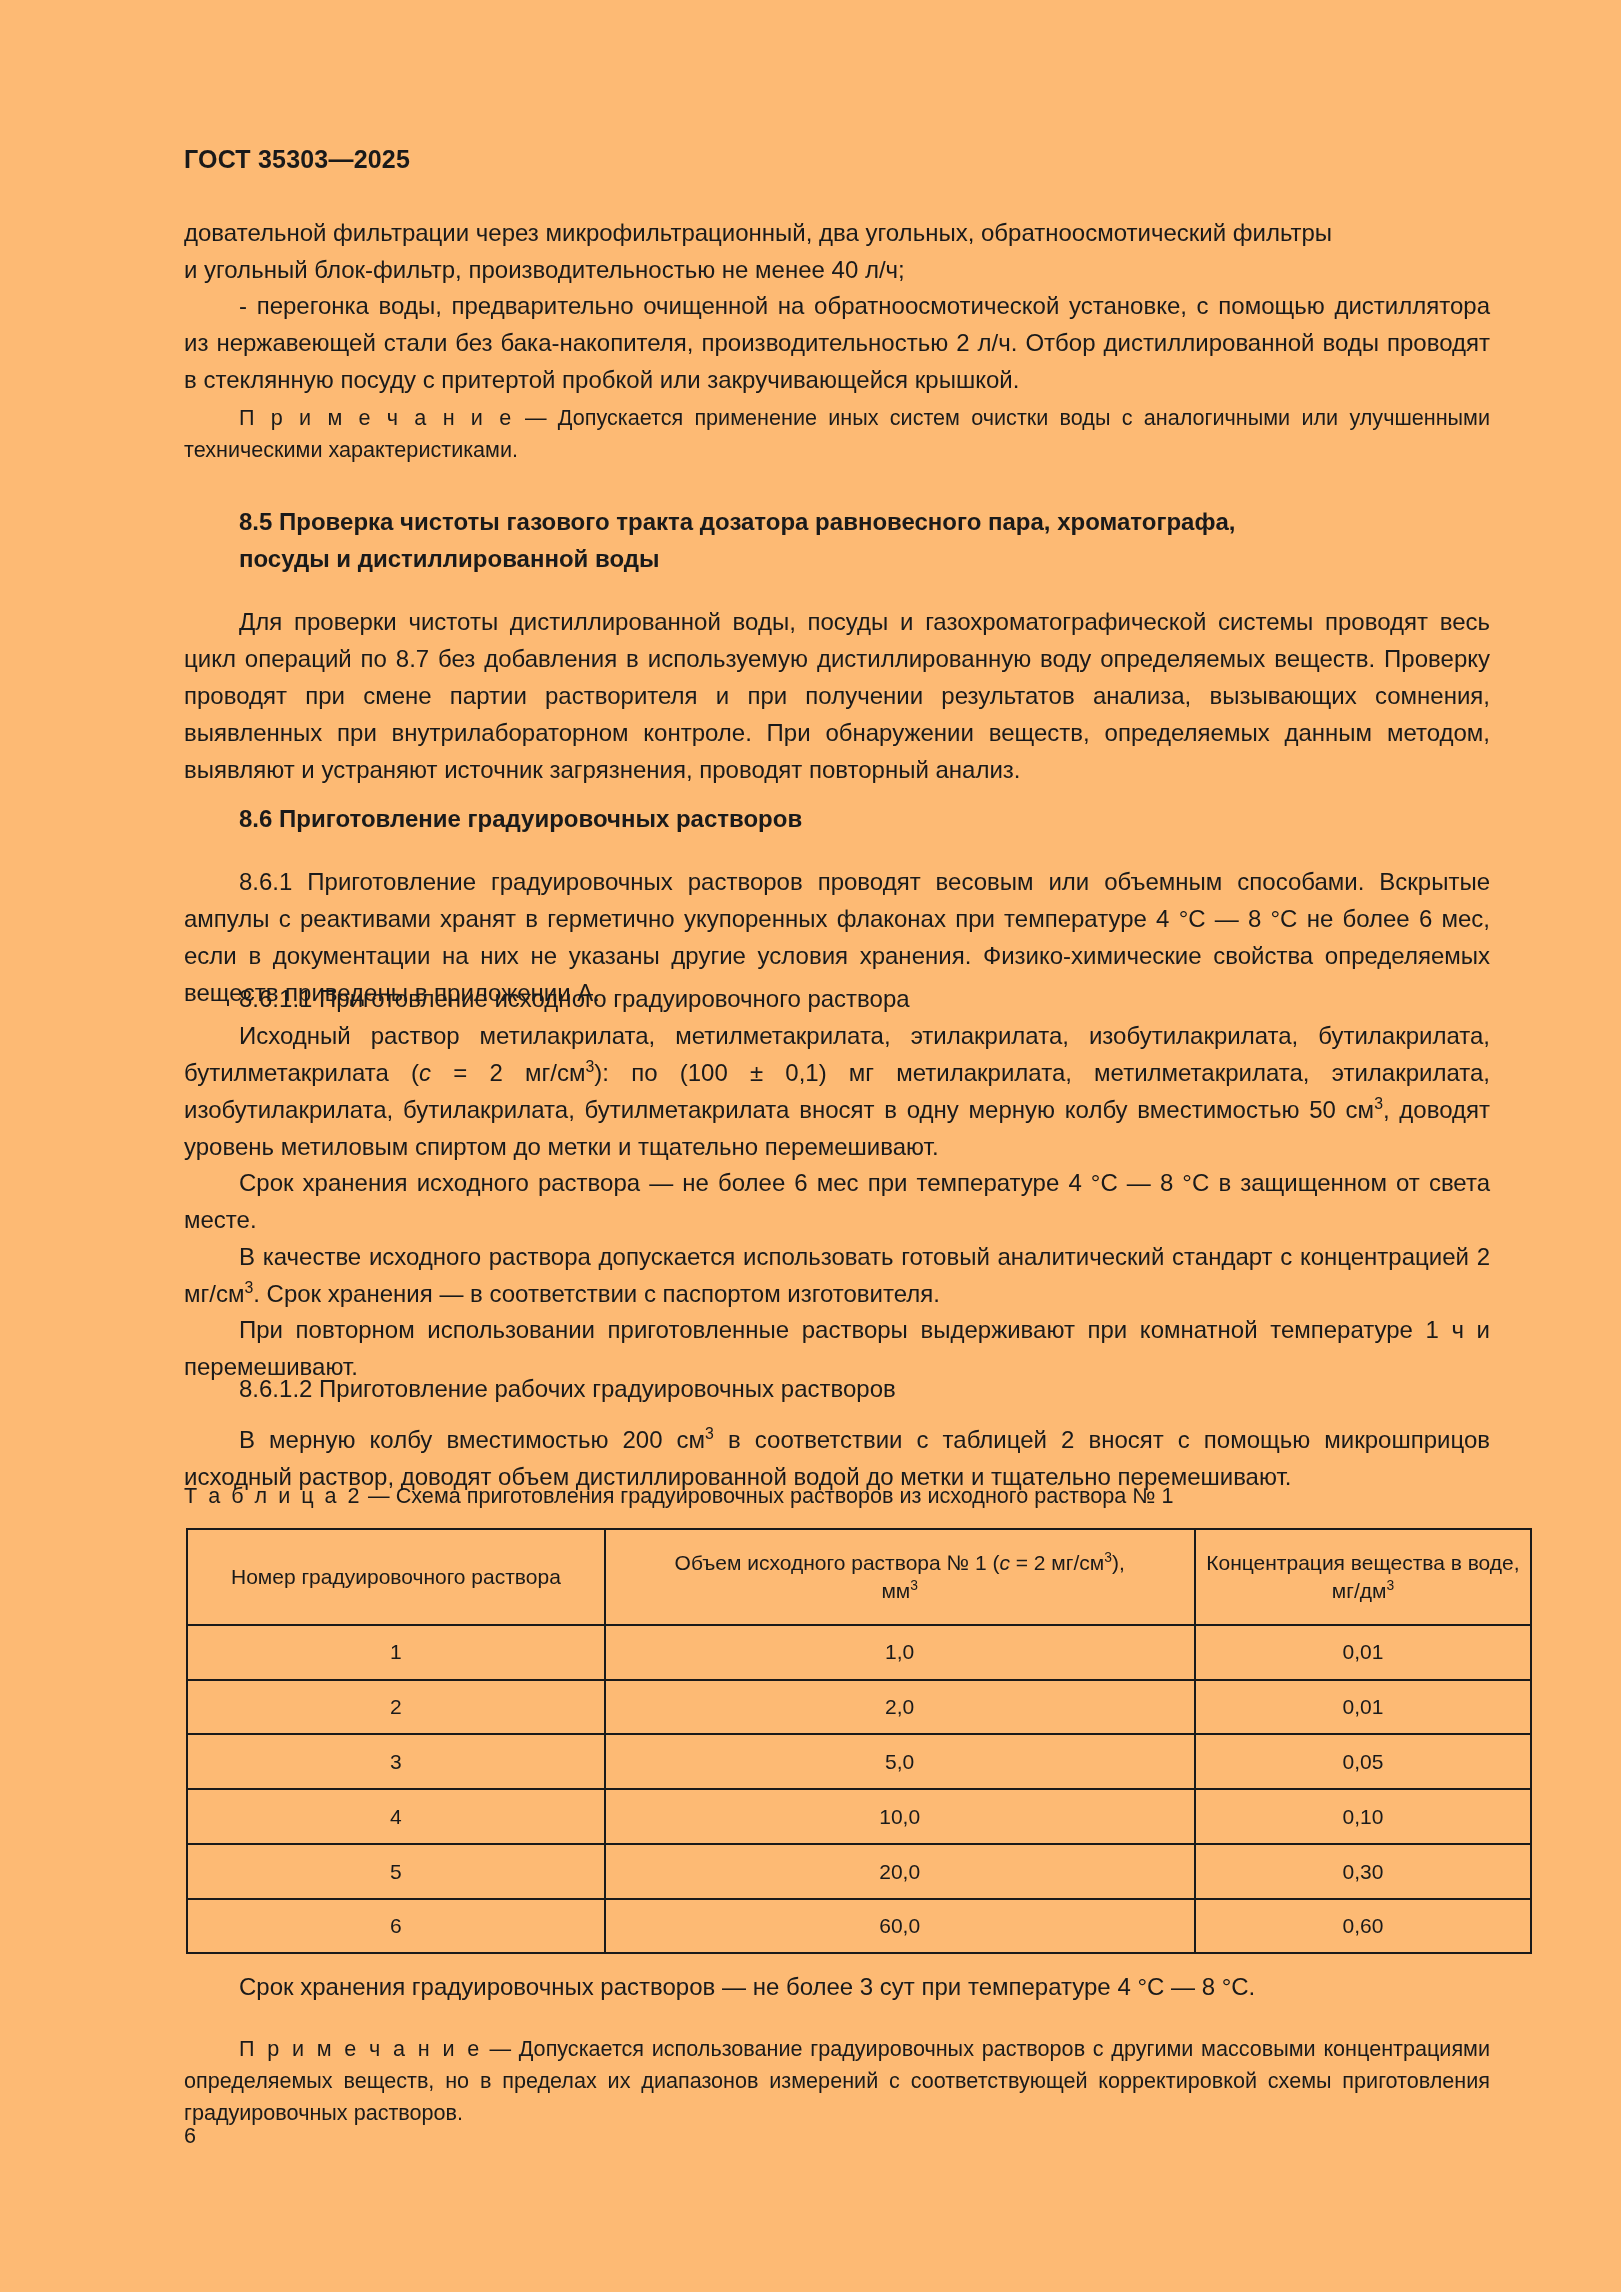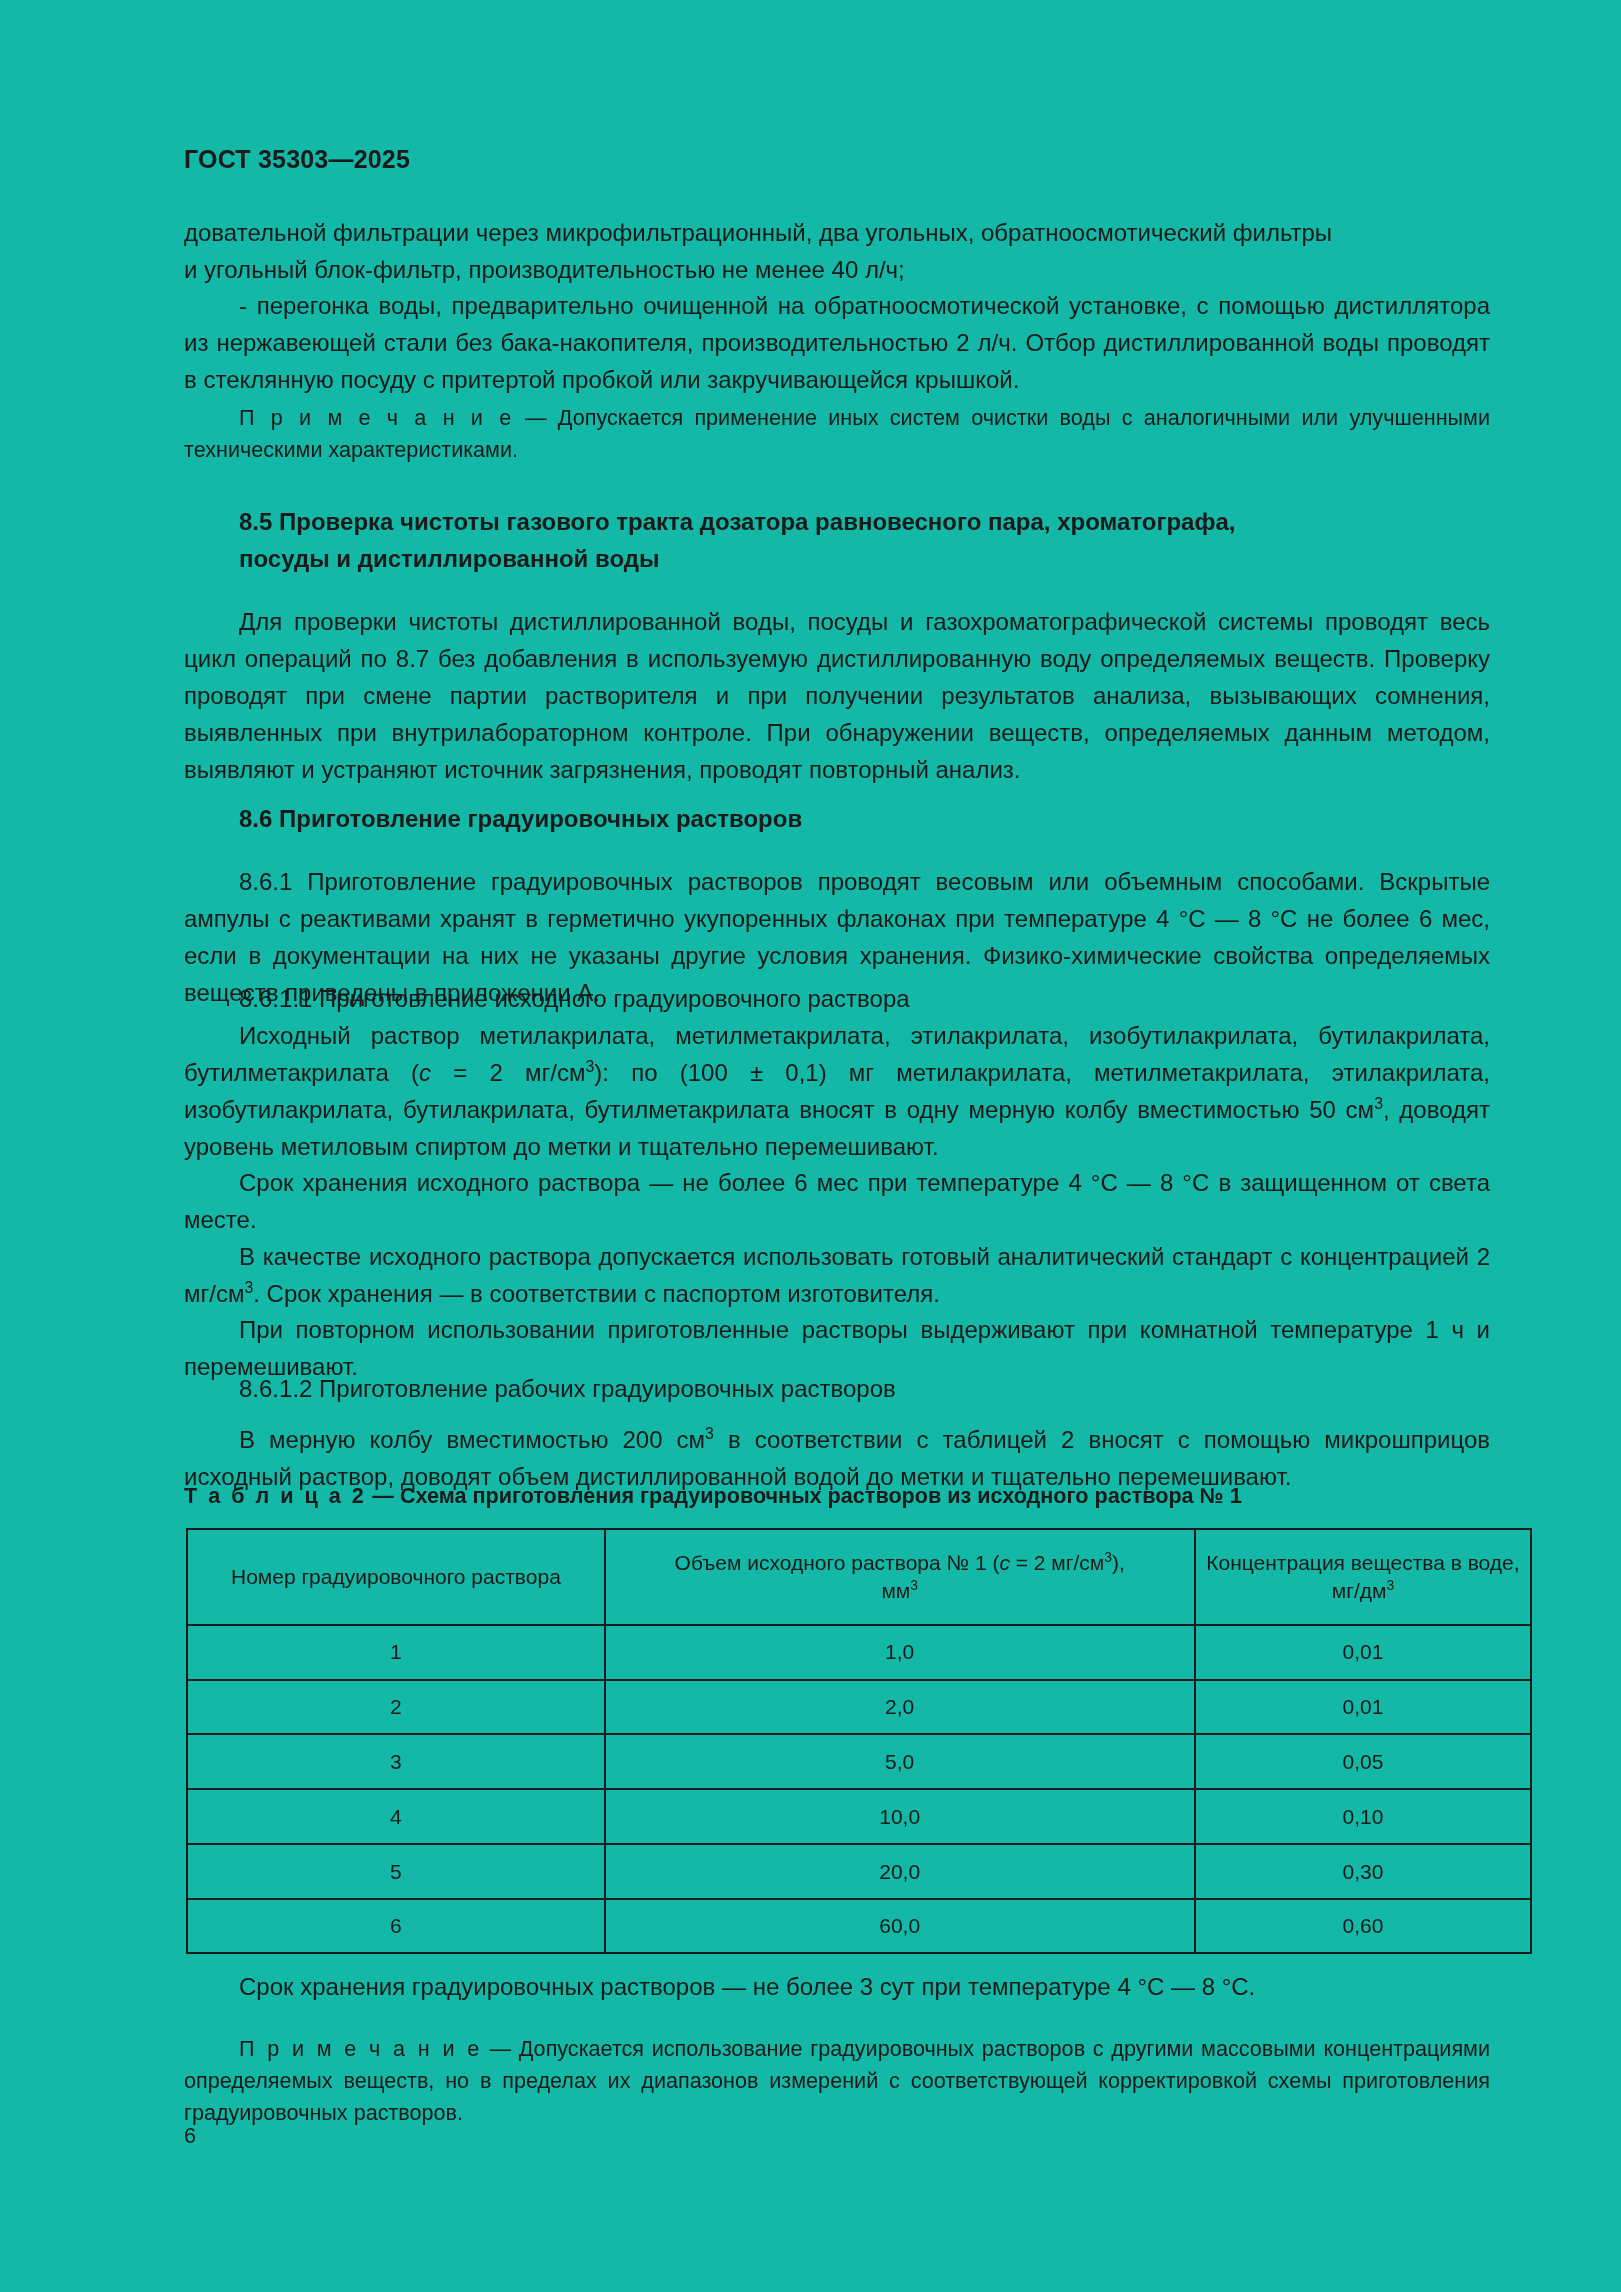--- a/index.html
+++ b/index.html
@@ -10,21 +10,21 @@
   }
   body {
     font-family: "Liberation Sans", sans-serif;
     color: #1a1a1a;
   }
   .page {
     position: relative;
     width: 1621px;
     height: 2293px;
     margin: 0 auto;
-    background: #14b8a6;
+    background: #fdba74;
     box-sizing: border-box;
     overflow: hidden;
   }
 
   
   .running-head {
     position: absolute;
     left: 184px;
     top: 145px;
     font-size: 25px;
@@ -78,21 +78,20 @@
   }
 
   
   .table-caption {
     position: absolute;
     left: 184px;
     width: 1306px;
     font-size: 21.6px;
     line-height: 29px;
     white-space: nowrap;
-    font-weight: bold;
   }
   .table-caption .tc-lbl {
     letter-spacing: 2.5px;
   }
 
   
   .data-table {
     position: absolute;
     left: 186px;
     top: 1528px;

